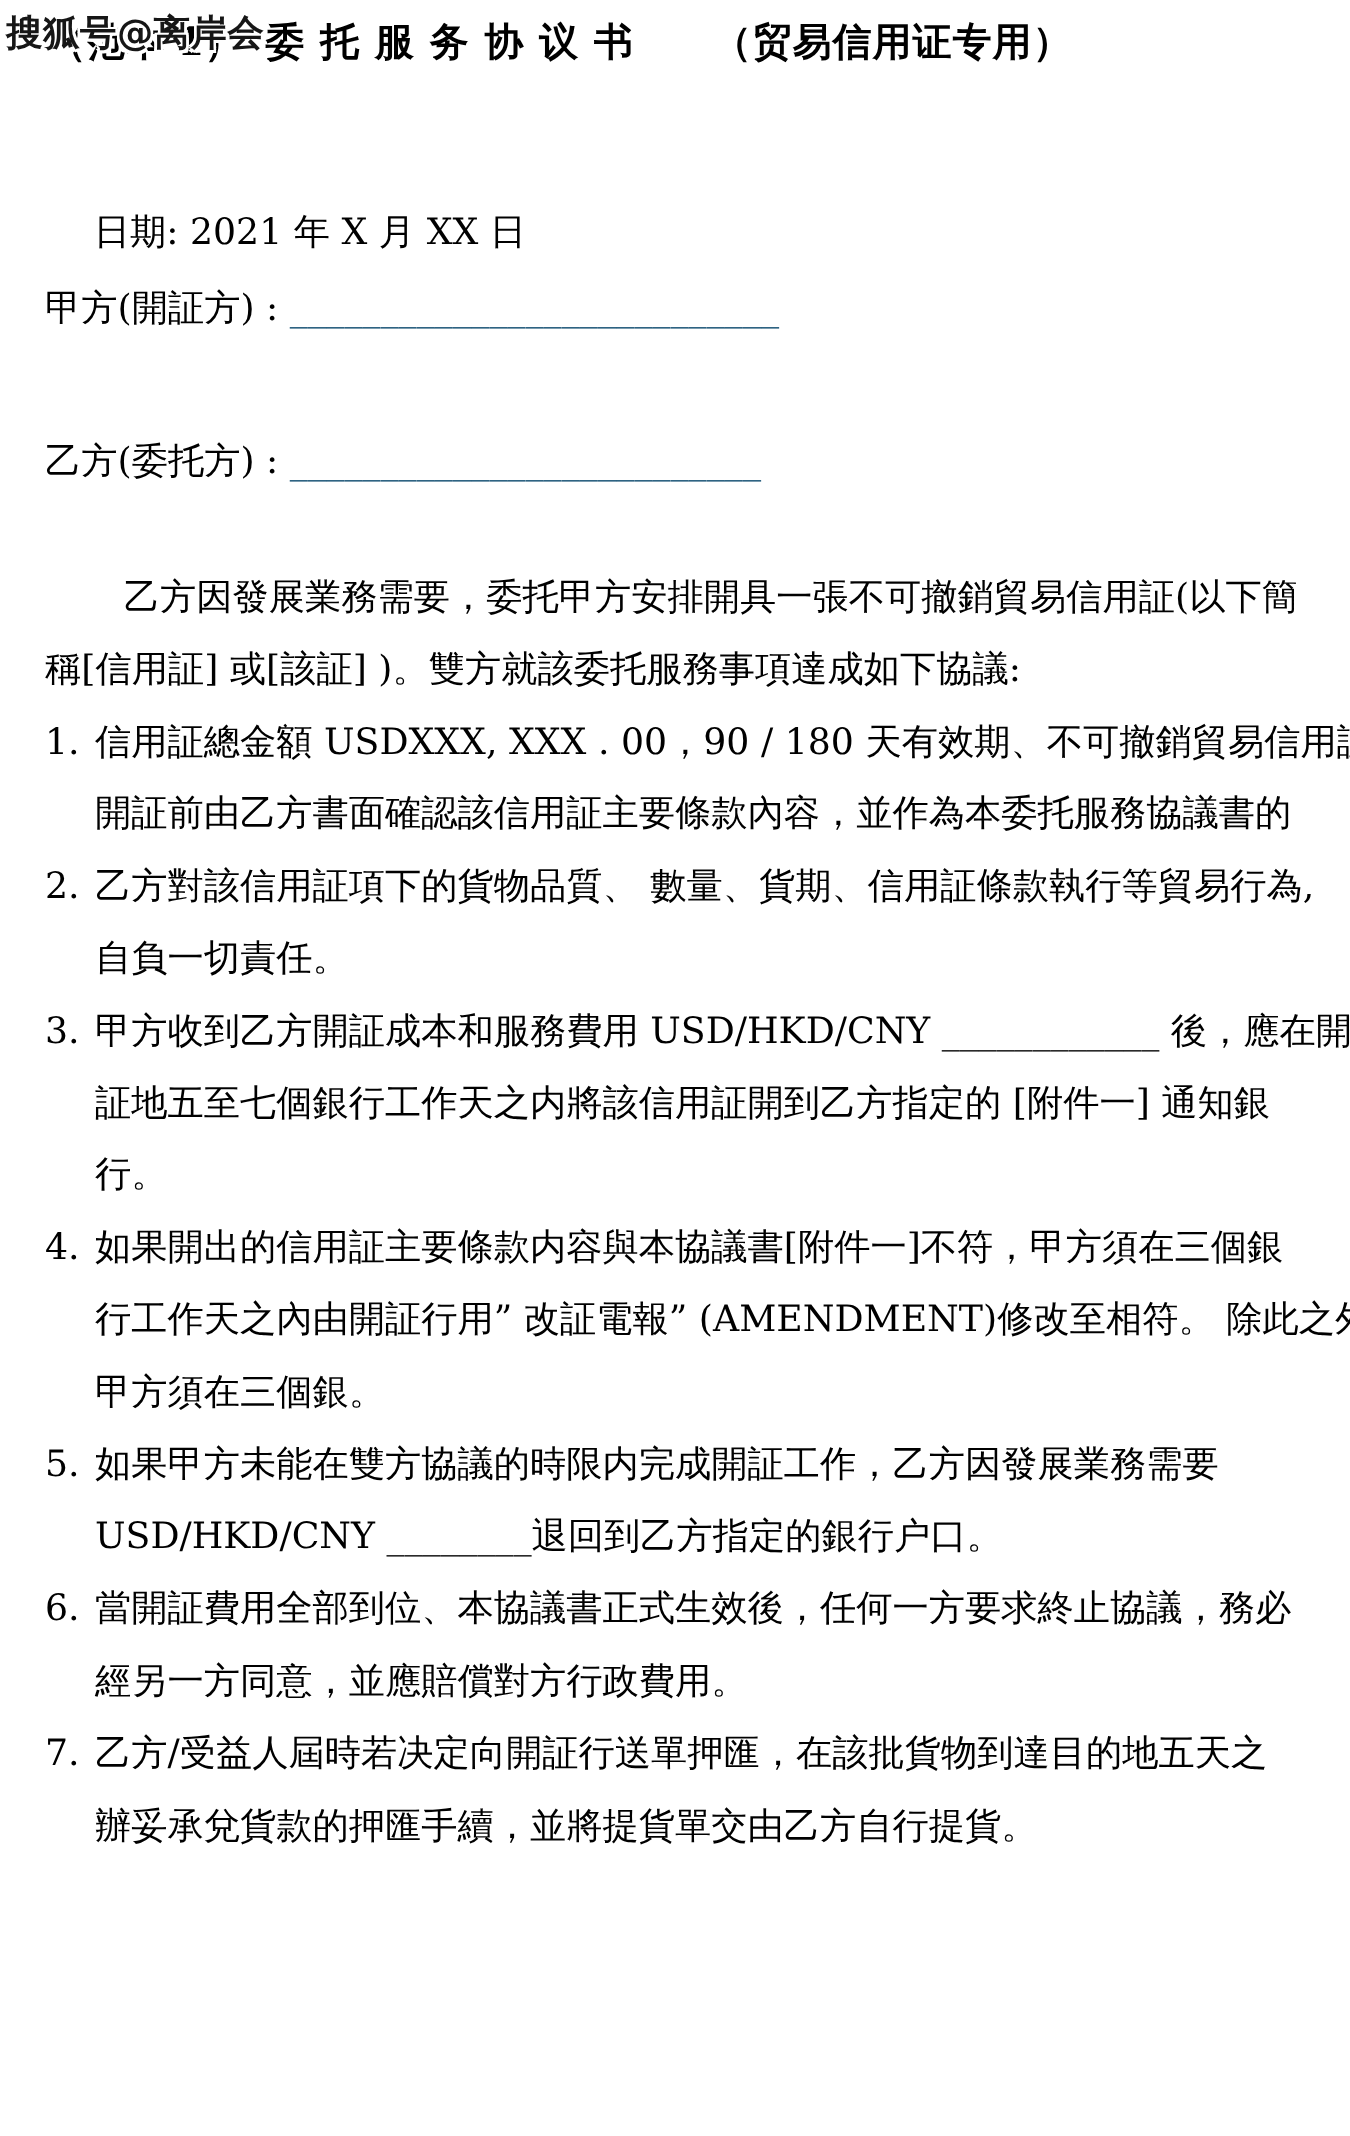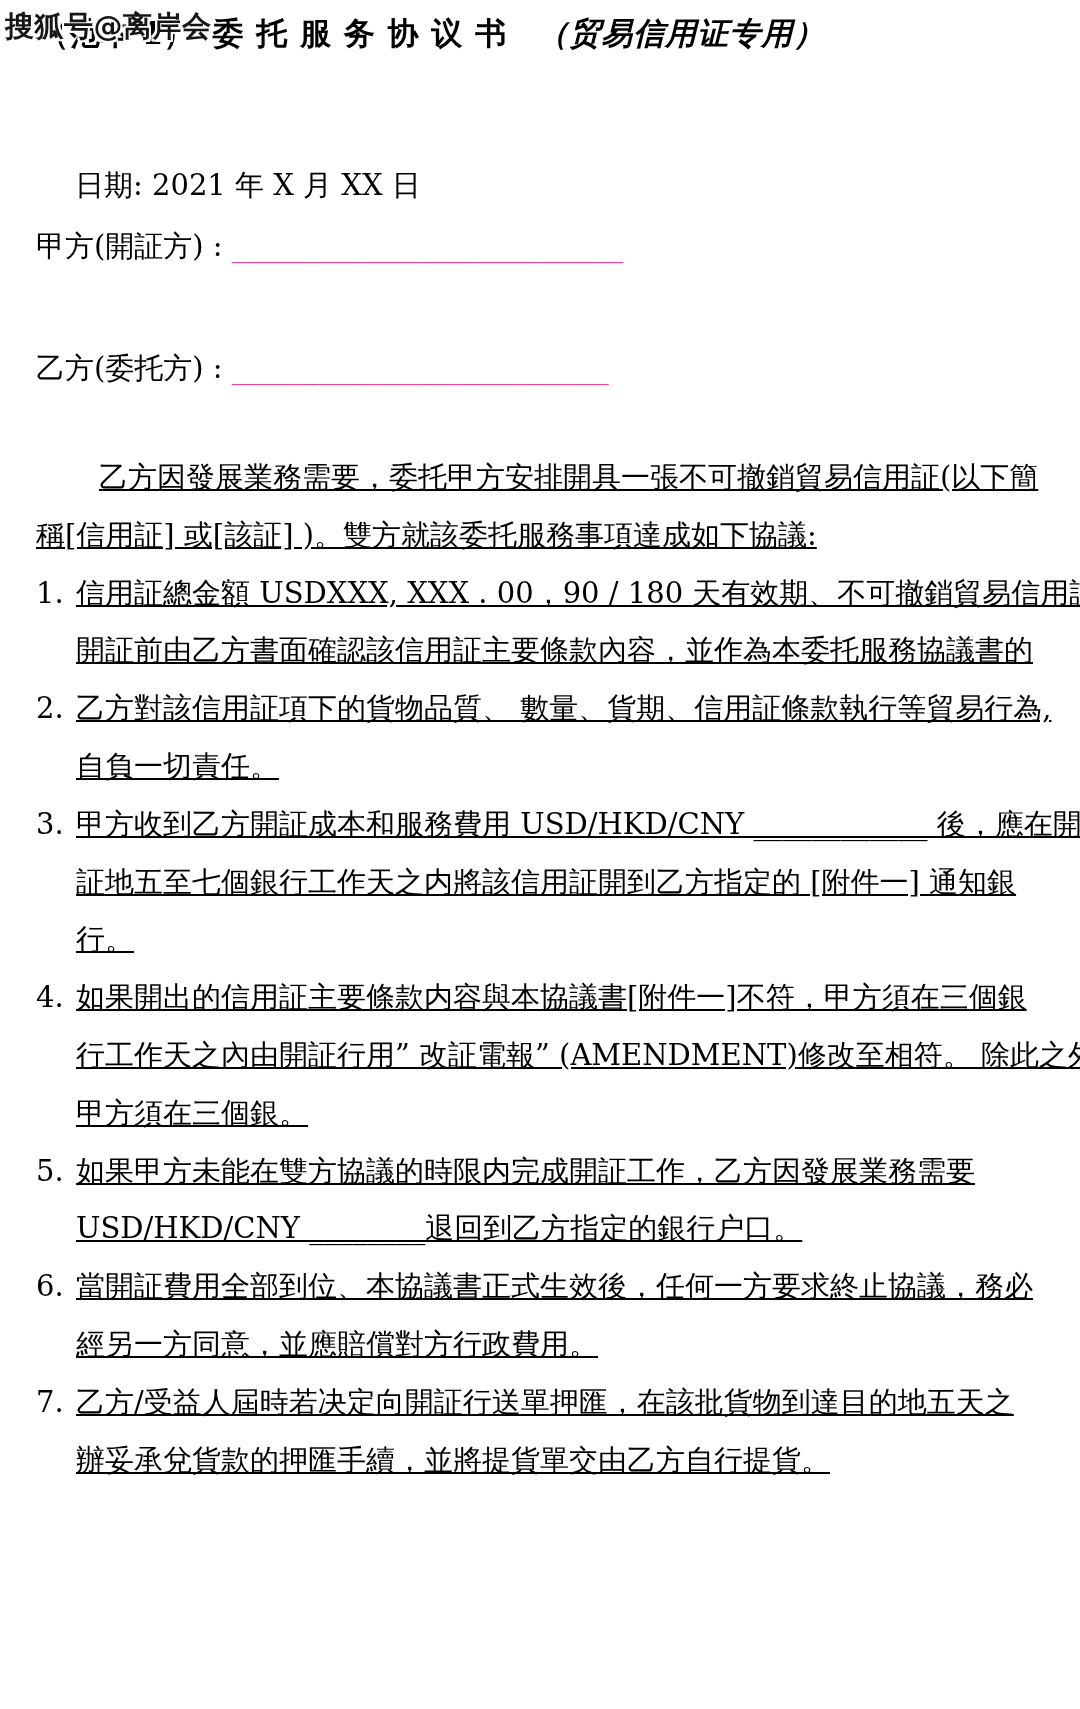--- a/index.html
+++ b/index.html
@@ -30,48 +30,48 @@
     position: absolute;
     left: 38px;
     top: 13px;
     z-index: 1;
     font-size: 31px;
     font-weight: bold;
     white-space: nowrap;
     color: #000;
   }
   .doc-title .t-main { margin-left: 18px; letter-spacing: 1px; }
-  .doc-title .t-suffix { margin-left: 30px; letter-spacing: 1px; font-style: italic; }
+  .doc-title .t-suffix { margin-left: 63px; letter-spacing: 1px; }
   .date-line {
     position: absolute;
     left: 36px;
     top: 166px;
     font-size: 29px;
     white-space: nowrap;
     margin-left: 39px;
   }
   .party-line {
     position: absolute;
     left: 36px;
     font-size: 29px;
     white-space: nowrap;
   }
   .party-a { top: 227px; }
   .party-b { top: 349px; }
-  .blank { letter-spacing: 0; color: #ec4899; margin-top: 35px; }
+  .blank { letter-spacing: 0; color: #0c4a6e; margin-top: 35px; }
   .body-block {
     position: absolute;
     left: 36px;
     top: 449px;
     width: 1018px;
     font-size: 29px;
     line-height: 57.8px;
     color: #000;
   }
-  .line { white-space: nowrap; text-decoration: underline; }
+  .line { white-space: nowrap; }
   .line.first { padding-left: 63px; }
   .line.hang  { padding-left: 40px; }
   .line .num  { display: inline-block; width: 40px; }
 </style>
 </head>
 <body>
 
 <div class="page">
 
   <div class="watermark">搜狐号@离岸会</div>

